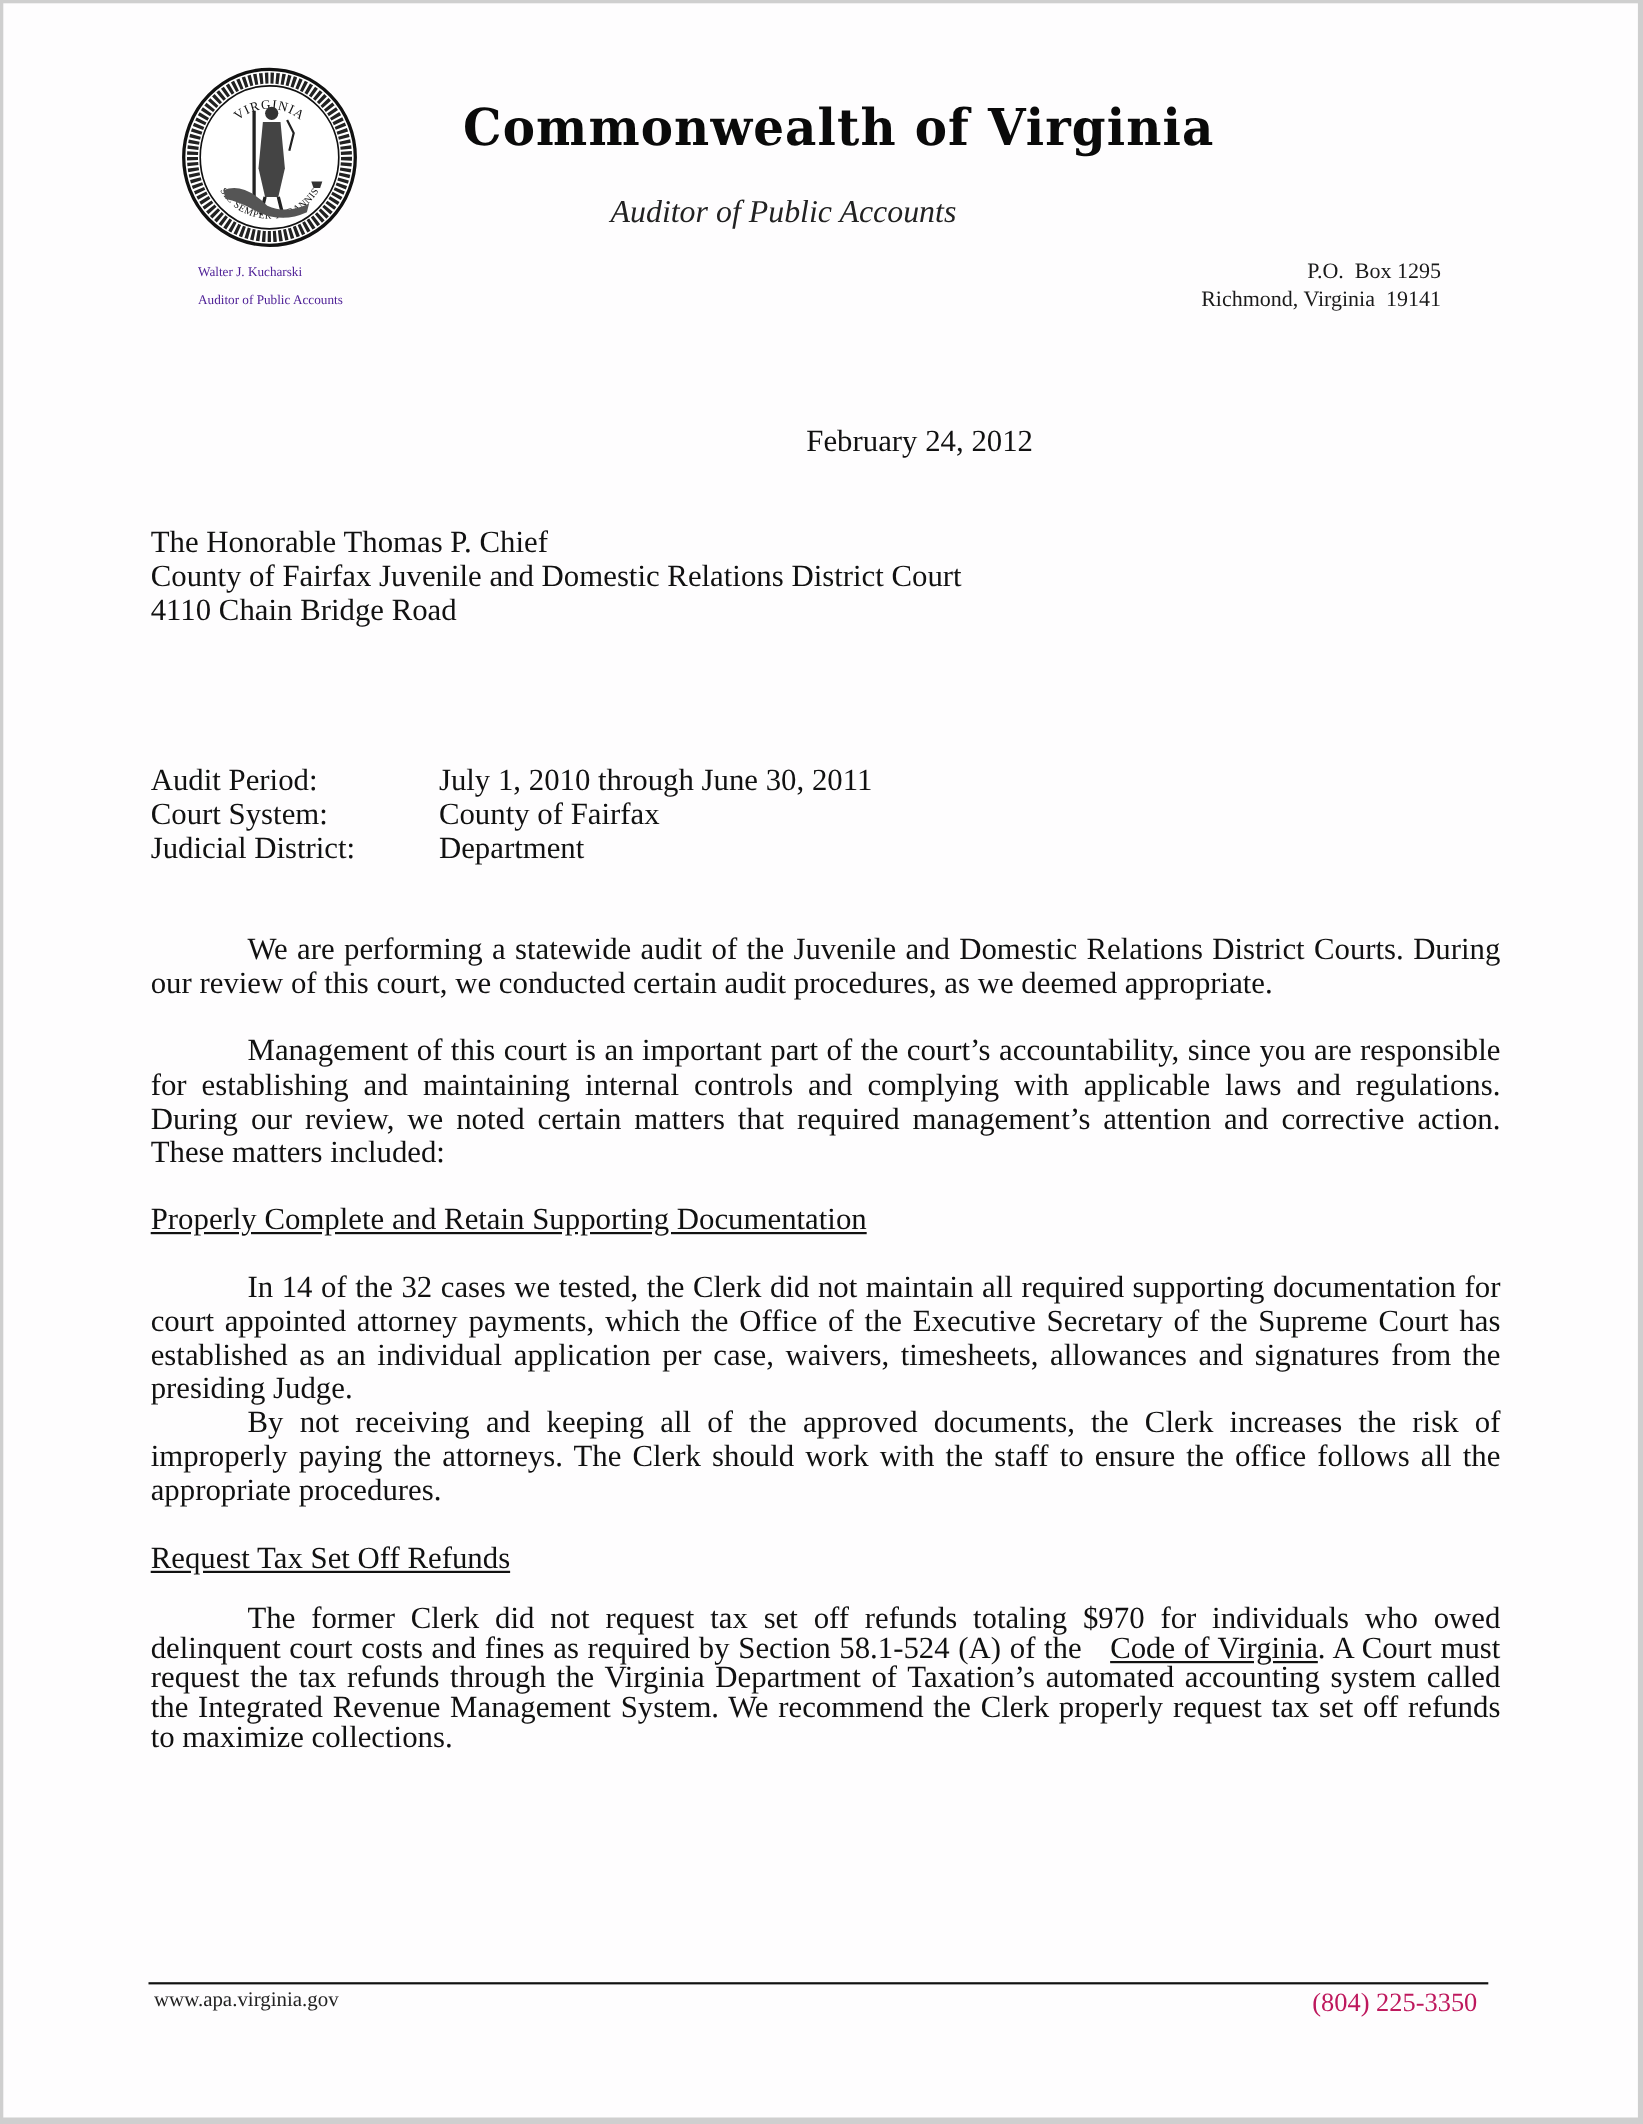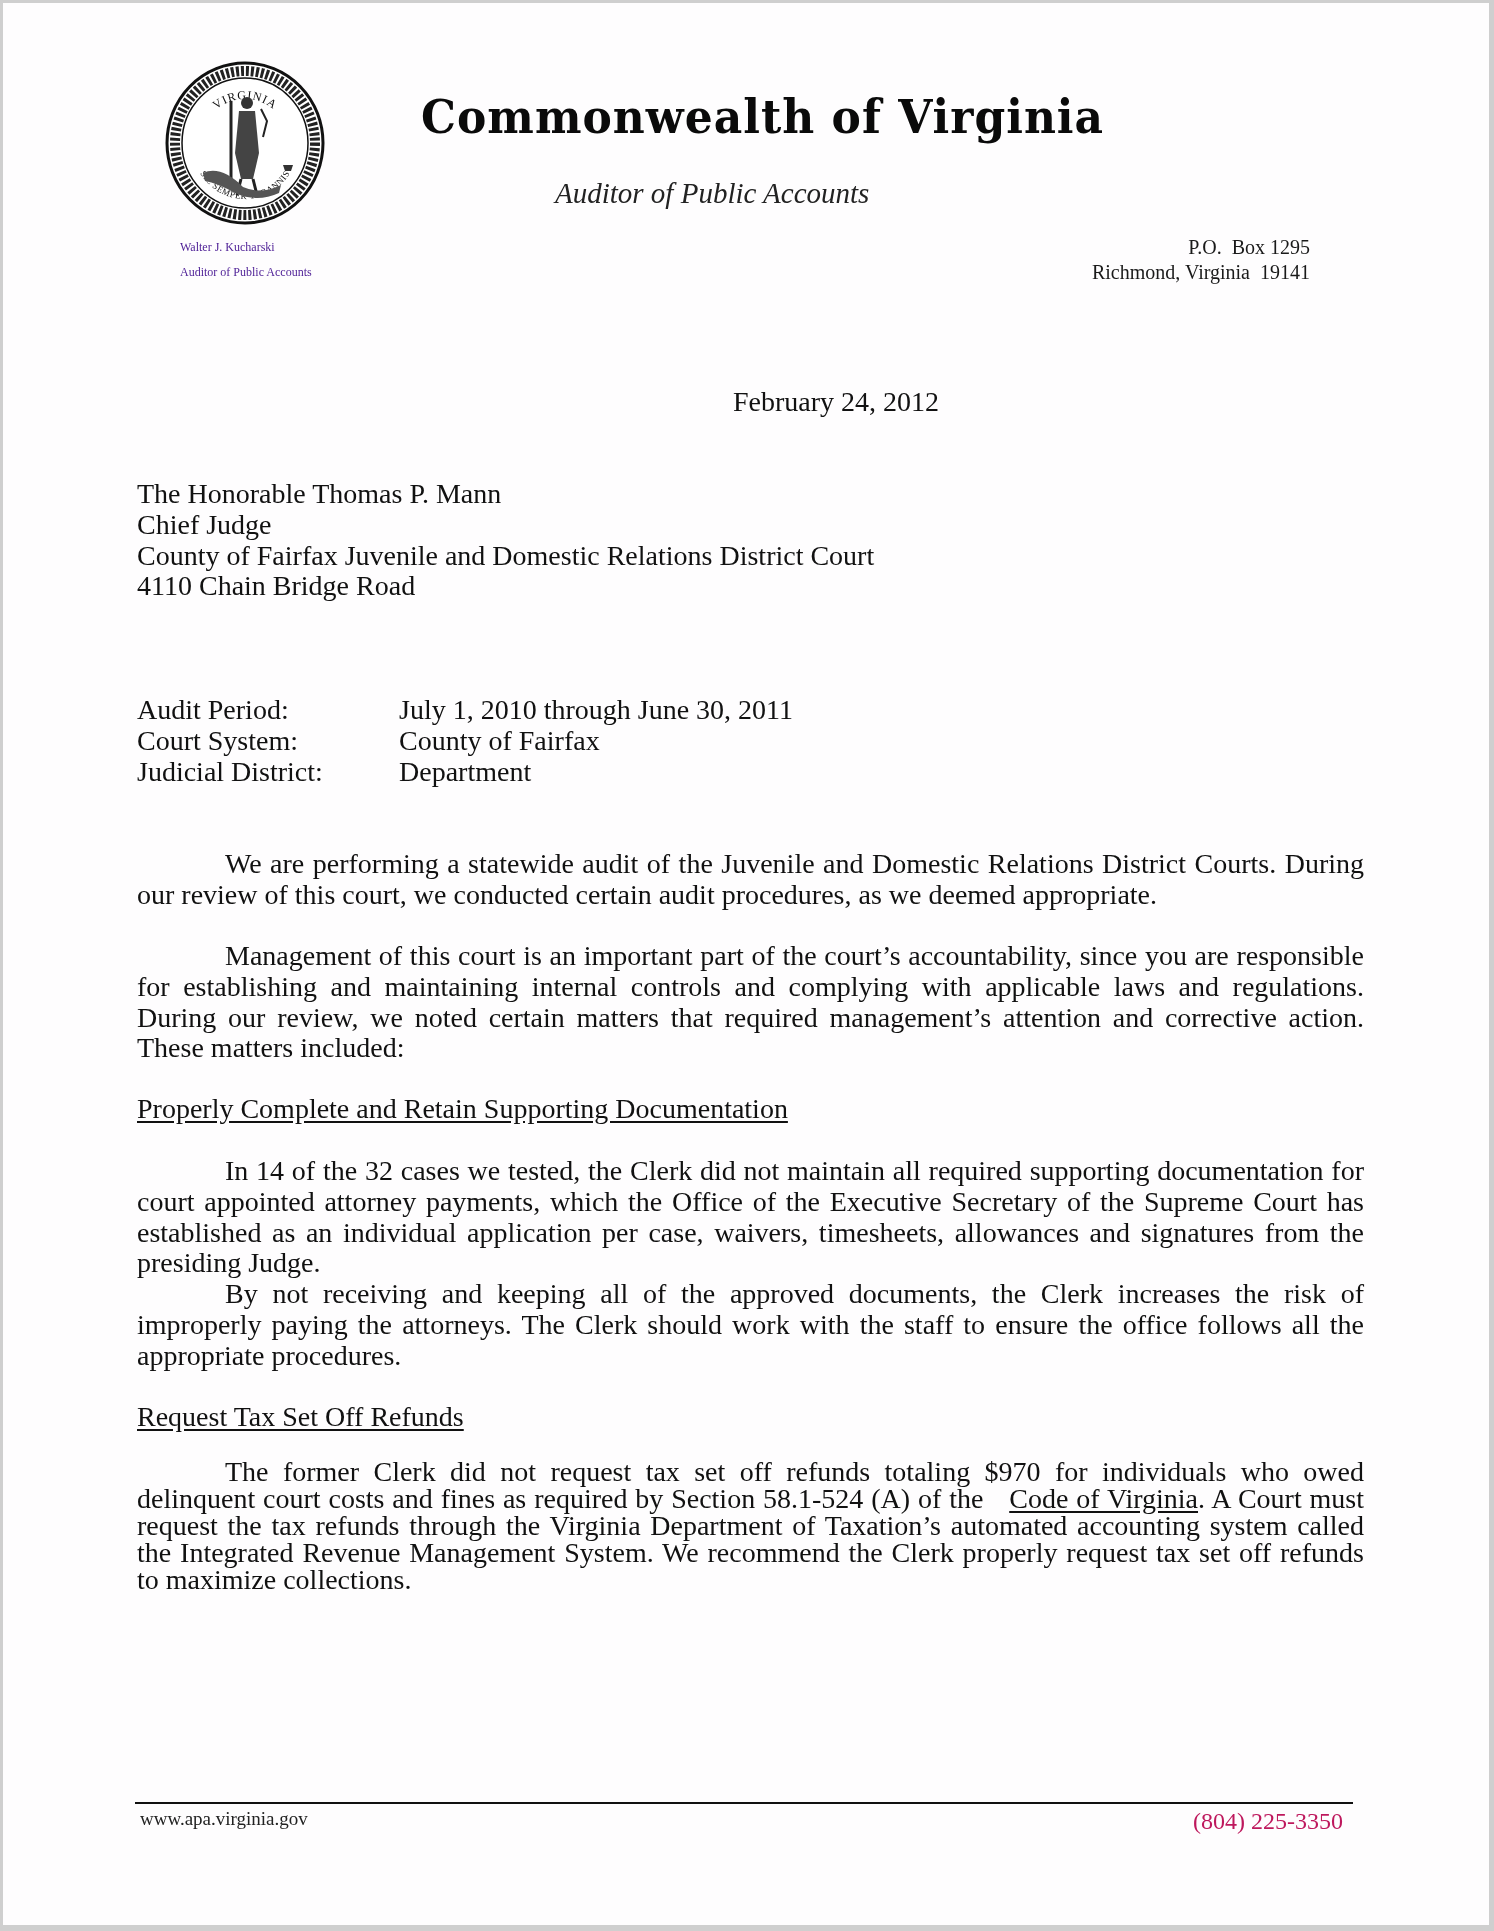--- a/index.html
+++ b/index.html
@@ -99,22 +99,21 @@
   </div>
 
   <div class="abs serif address-right">
     <div style="white-space:pre">P.O.  Box 1295</div>
     <div style="white-space:pre">Richmond, Virginia  19141</div>
   </div>
 
   <div class="abs serif txt date">February 24, 2012</div>
 
   <div class="abs serif txt recipient">
-    <div>The Honorable Thomas P. Mann</div>
-    <div>Chief Judge</div>
+    <div>The Honorable Thomas P. Chief</div>
     <div>County of Fairfax Juvenile and Domestic Relations District Court</div>
     <div>4110 Chain Bridge Road</div>
   </div>
 
   <div class="abs serif txt audit-info">
     <div class="audit-row">
       <span class="audit-label">Audit Period:</span>
       <span>July 1, 2010 through June 30, 2011</span>
     </div>
     <div class="audit-row">

